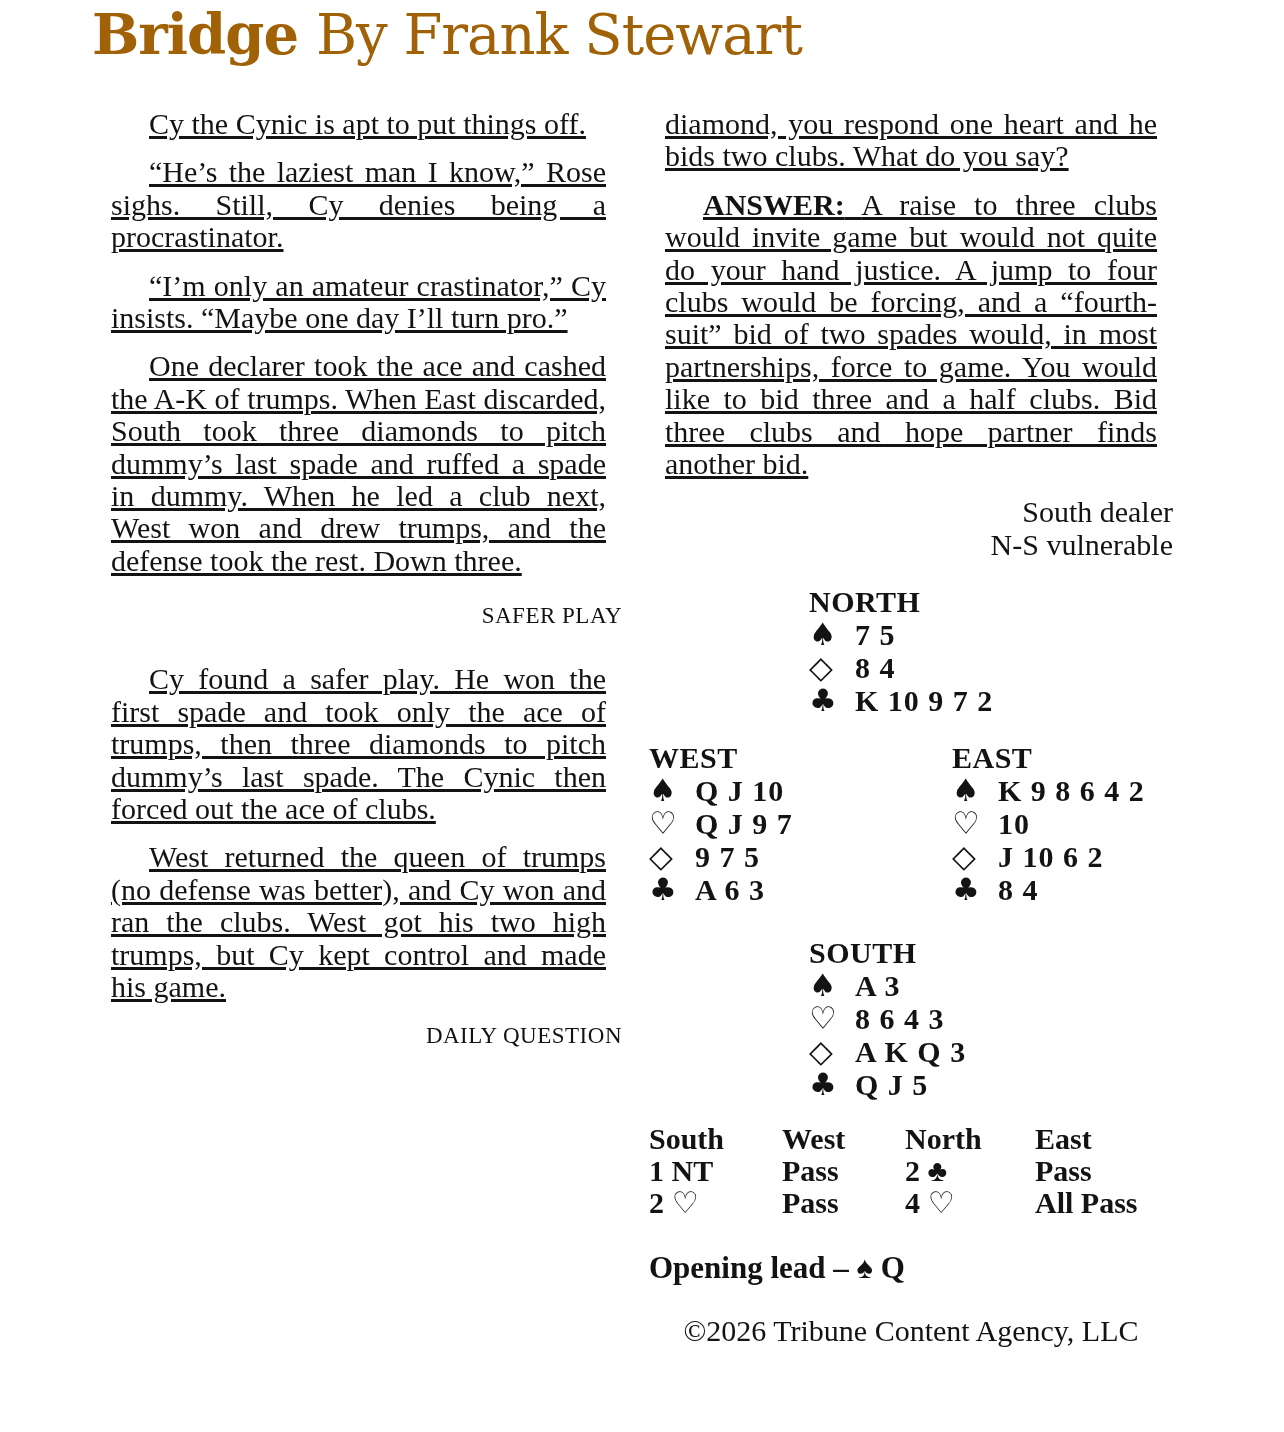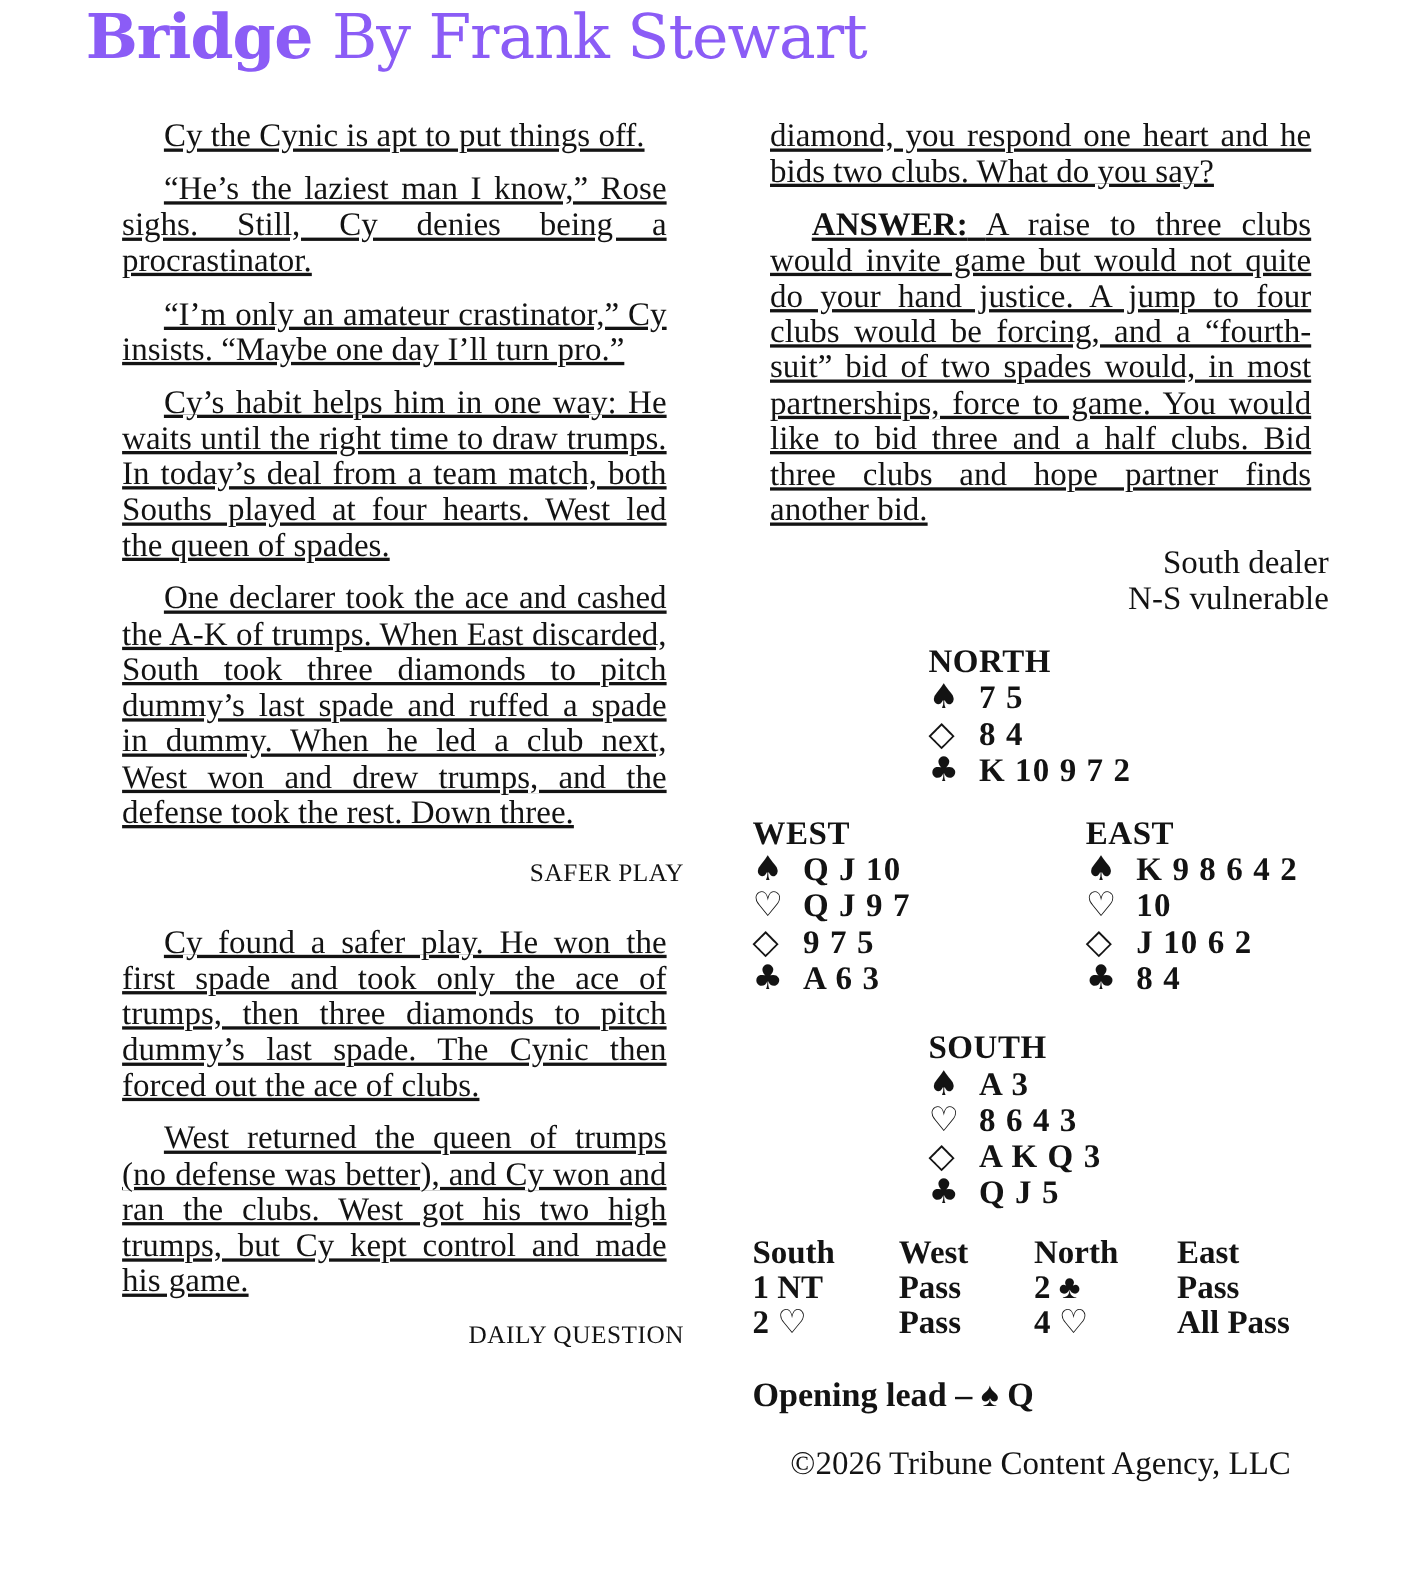--- a/index.html
+++ b/index.html
@@ -7,38 +7,38 @@
     position:relative;
     width:1284px;
     height:1432px;
     background:#ffffff;
     color:#131313;
     font-family:"Liberation Serif","DejaVu Serif","DejaVu Sans",serif;
     overflow:hidden;
   }
   .masthead{
     position:absolute;
-    left:78px; top:0px;
+    left:92px; top:0px;
     font-family:"DejaVu Serif","Liberation Serif",serif;
     font-size:56px;
     line-height:68px;
     white-space:nowrap;
-    color:#8b5cf6;
+    color:#a16207;
   }
   .masthead .brand{font-weight:700;letter-spacing:-1px;}
   .masthead .rest{font-weight:500;letter-spacing:-1px;}
   .col{
     position:absolute;
     top:92px;
     font-size:30px;
     line-height:32.4px;
     text-align:justify;
   }
   .col-left{left:95px;width:527px;}
-  .col-right{left:684px;width:524px;}
+  .col-right{left:649px;width:524px;}
   p{margin:16px;text-indent:38px;text-decoration:underline;}
   p.noindent{text-indent:0;}
   .b{font-weight:700;}
   h2.subhead{
     font-size:23px;
     line-height:34px;
     font-weight:400;
     text-align:right;
     text-indent:0;
     margin:22px 0 30px 0;
@@ -83,21 +83,20 @@
 
   <div class="masthead">
     <span class="brand">Bridge</span>
     <span class="rest">By Frank Stewart</span>
   </div>
 
   <div class="col col-left">
     <p>Cy the Cynic is apt to put things off.</p>
     <p>“He’s the laziest man I know,” Rose sighs. Still, Cy denies being a procrastinator.</p>
     <p>“I’m only an amateur crastinator,” Cy insists. “Maybe one day I’ll turn pro.”</p>
-    <p>Cy’s habit helps him in one way: He waits until the right time to draw trumps. In today’s deal from a team match, both Souths played at four hearts. West led the queen of spades.</p>
     <p>One declarer took the ace and cashed the A-K of trumps. When East discarded, South took three diamonds to pitch dummy’s last spade and ruffed a spade in dummy. When he led a club next, West won and drew trumps, and the defense took the rest. Down three.</p>
     <h2 class="subhead">SAFER PLAY</h2>
     <p>Cy found a safer play. He won the first spade and took only the ace of trumps, then three diamonds to pitch dummy’s last spade. The Cynic then forced out the ace of clubs.</p>
     <p>West returned the queen of trumps (no defense was better), and Cy won and ran the clubs. West got his two high trumps, but Cy kept control and made his game.</p>
     <h2 class="subhead daily">DAILY QUESTION</h2>
   </div>
 
   <div class="col col-right">
     <p class="noindent">diamond, you respond one heart and he bids two clubs. What do you say?</p>
     <p><span class="b">ANSWER:</span> <span>A raise to three clubs would invite game but would not quite do your hand justice. A jump to four clubs would be forcing, and a “fourth-suit” bid of two spades would, in most partnerships, force to game. You would like to bid three and a half clubs. Bid three clubs and hope partner finds another bid.</span></p>

